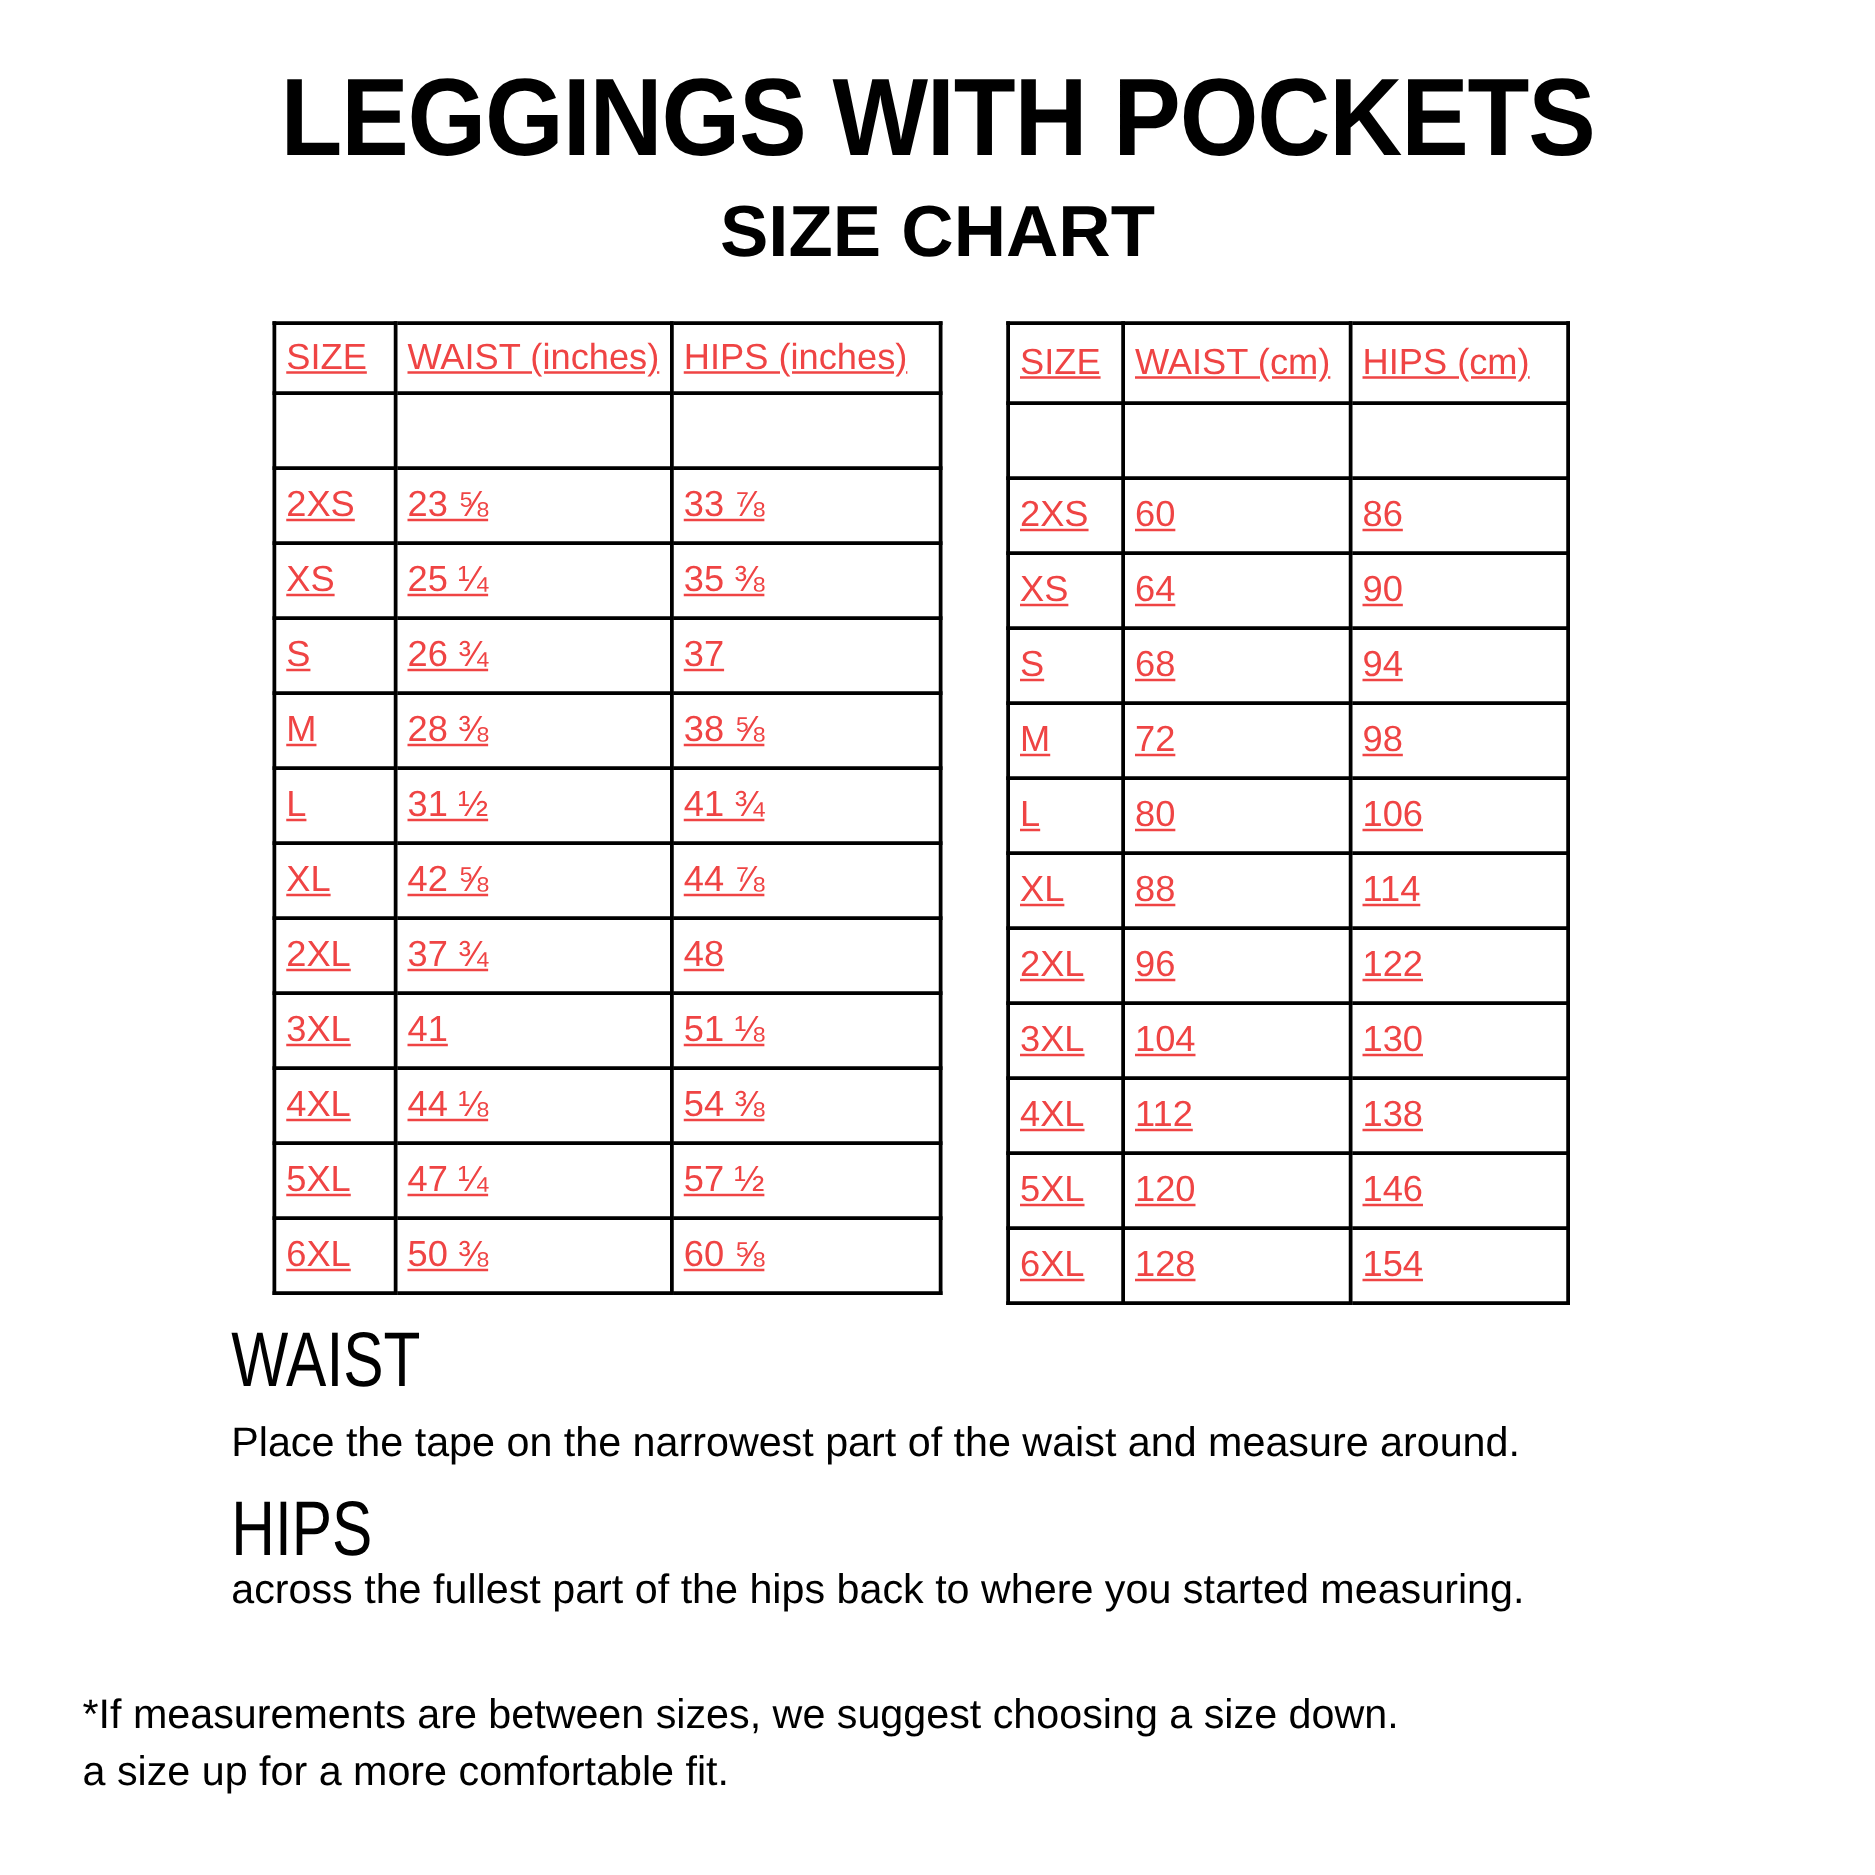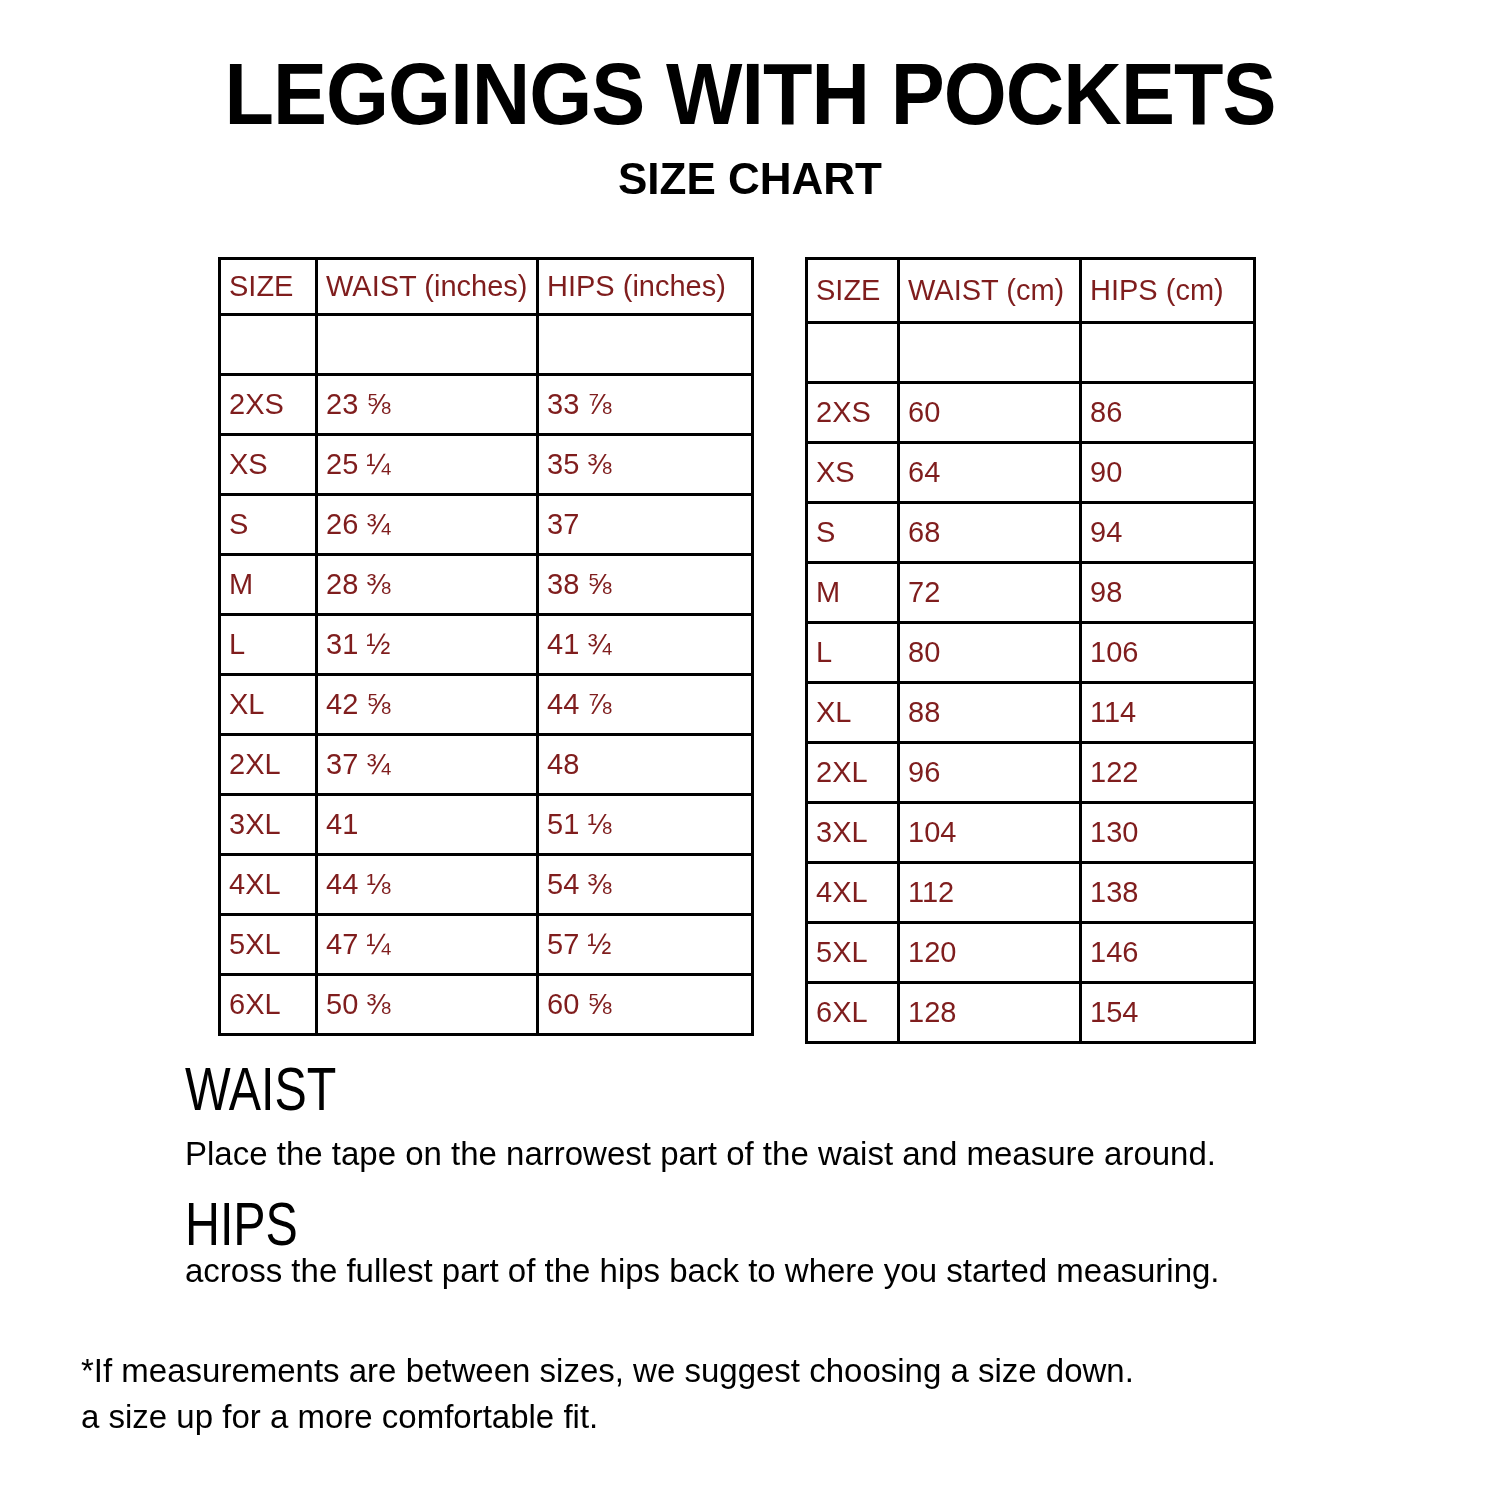--- a/index.html
+++ b/index.html
@@ -13,27 +13,27 @@
     position:absolute; top:50px; left:0; width:1500px;
     margin:0; text-align:center;
     font-size:88px; font-weight:bold; line-height:1;
     white-space:nowrap;
     transform:scaleX(0.92); transform-origin:center top;
     letter-spacing:-1px;
   }
   .page-subtitle {
     position:absolute; top:157px; left:0; width:1500px;
     margin:0; text-align:center;
-    font-size:44px; font-weight:bold; line-height:1;
+    font-size:58px; font-weight:bold; line-height:1;
     letter-spacing:0px;
   }
   table.size-table {
     position:absolute; top:257px;
     border-collapse:collapse; table-layout:fixed;
-    font-size:29px; color:#7f1d1d;
+    font-size:29px; color:#ef4444;text-decoration:underline;
   }
   table.size-table td, table.size-table th {
     border:3px solid #000000;
     padding:0 0 0 8px;
     font-weight:normal; text-align:left; vertical-align:middle;
     overflow:hidden; white-space:nowrap;
   }
   table.t-inches { left:218px; width:533px; }
   table.t-cm     { left:805px; width:448px; }
   table.t-inches tr.head-row  { height:56px; }
@@ -48,21 +48,21 @@
   }
   .heading-waist { top:1058px; }
   .heading-hips  { top:1193px; }
   .section-body {
     position:absolute; left:185px; margin:0;
     font-size:33px; line-height:45px; white-space:nowrap;
   }
   .body-waist { top:1131px; }
   .body-hips  { top:1248px; }
   .notes {
-    position:absolute; left:81px; top:1348px; margin:0;
+    position:absolute; left:66px; top:1348px; margin:0;
     font-size:33px; line-height:46px; white-space:nowrap;
   }
 </style>
 </head>
 <body>
 
 <h1 class="page-title">LEGGINGS WITH POCKETS</h1>
 <h2 class="page-subtitle">SIZE CHART</h2>
 
 <table class="size-table t-inches">

